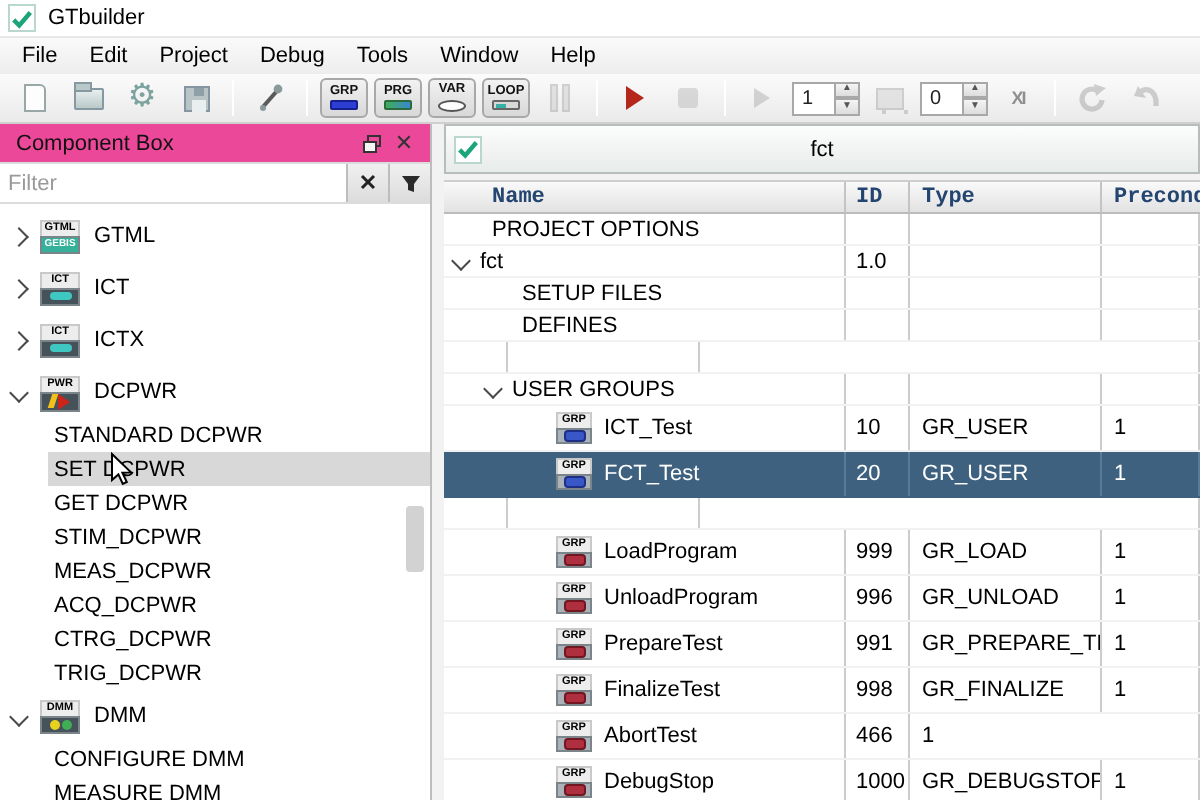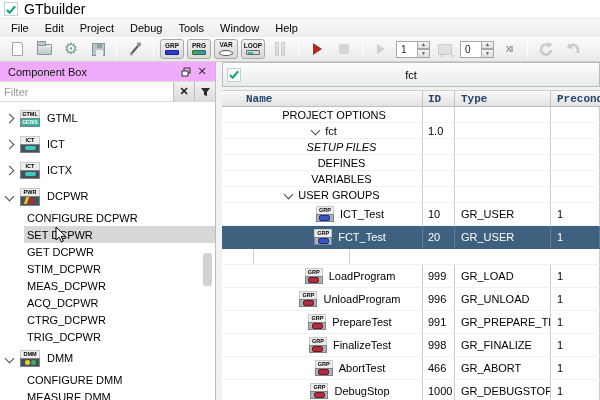--- a/index.html
+++ b/index.html
@@ -4,21 +4,21 @@
 <style>
   * { box-sizing: border-box; margin: 0; padding: 0; }
   html,body { width:600px; height:400px; overflow:hidden; }
   body {
     font-family: "Liberation Sans", sans-serif;
     font-size: 11px; color:#111; background:#f2f2f2; position:relative;
   }
   
   .titlebar { height:18px; background:#ffffff; display:flex; align-items:center; padding-left:4px; gap:6px; }
   .checkbox-ic { width:14px; height:14px; background:#fff; border:1px solid #b9d6cf; display:flex; align-items:center; justify-content:center; }
-  .win-title { font-size:14px; color:#000; }
+  .win-title { font-size:11px; color:#000; }
   
   .menubar { height:19px; background:linear-gradient(#fafafa,#ededed); display:flex; align-items:center; padding-left:3px; border-top:1px solid #e8e8e8; }
   .menu-item { padding:2px 8px; color:#000; }
   
   .toolbar { height:25px; background:linear-gradient(#fbfbfb,#eaeaea); border-bottom:1px solid #cfcfcf; display:flex; align-items:center; padding-left:5px; gap:3px; }
   .tbtn { height:22px; min-width:24px; display:flex; align-items:center; justify-content:center; }
   .tsep { width:1px; height:18px; background:#c6c6c6; border-right:1px solid #fff; margin:0 3px; }
   .dis { opacity:.45; filter:grayscale(1); }
   .ic-page { width:11px; height:14px; background:#fdfdfd; border:1px solid #9aa7a7; border-top-right-radius:3px; }
   .ic-folder { width:15px; height:11px; background:linear-gradient(#e8eeee,#b9c9c9); border:1px solid #8799a0; border-radius:1px; position:relative; }
@@ -41,21 +41,21 @@
   .ic-step { width:0; height:0; border-left:8px solid #a8a8a8; border-top:5px solid transparent; border-bottom:5px solid transparent; }
   .spinbox { display:flex; height:17px; }
   .spin-val { width:22px; background:#fff; border:1px solid #a8a8a8; font-size:10px; padding:2px 0 0 4px; color:#222; }
   .spin-btns { display:flex; flex-direction:column; width:12px; }
   .spin-btns span { flex:1; background:linear-gradient(#f4f4f4,#ddd); border:1px solid #a8a8a8; border-left:none; font-size:5px; line-height:1; display:flex; align-items:center; justify-content:center; color:#555; }
   .ic-lamp { width:14px; height:11px; background:#c9cfcf; border:1px solid #98a2a2; position:relative; }
   .ic-lamp::after { content:""; position:absolute; left:2px; bottom:-3px; width:9px; height:2px; border-left:2px solid #9aa; border-right:2px solid #9aa; }
   .ic-runto { font-size:9px; font-weight:bold; color:#8f8f8f; letter-spacing:-1px; }
   
   .sidebar { position:absolute; left:0; top:62px; width:216px; bottom:0; background:#fff; border-right:1px solid #bdbdbd; display:flex; flex-direction:column; }
-  .side-header { height:20px; background:#f0abfc; border-bottom:1px solid #dcdcdc; display:flex; align-items:center; padding:0 5px 0 8px; }
+  .side-header { height:20px; background:#ec4899; border-bottom:1px solid #dcdcdc; display:flex; align-items:center; padding:0 5px 0 8px; }
   .side-title { flex:1; color:#111; }
   .side-hbtn { width:16px; height:16px; display:flex; align-items:center; justify-content:center; color:#333; }
   .filter-row { height:20px; display:flex; border-bottom:1px solid #dcdcdc; background:#fdba74; }
   .filter-input { flex:1; border:none; outline:none; font-family:"Liberation Sans",sans-serif; font-size:11px; padding:0 4px; color:#222; }
   .filter-input::placeholder { color:#9a9a9a; }
   .fbtn { width:21px; height:19px; background:linear-gradient(#f0f0f0,#dcdcdc); border-left:1px solid #bdbdbd; display:flex; align-items:center; justify-content:center; font-weight:bold; color:#222; }
   .tree { flex:1; position:relative; padding-top:3px; overflow:hidden; }
   .tree-row { height:26px; display:flex; align-items:center; padding-left:6px; gap:7px; }
   .tchev { width:7px; height:7px; border-right:1.6px solid #4a4a4a; border-bottom:1.6px solid #4a4a4a; flex:none; }
   .tchev.right { transform:rotate(-45deg); }
@@ -91,21 +91,21 @@
   .thead { height:17px; display:flex; background:linear-gradient(#f9f9f9,#e2e2e2); border-top:1px solid #cfcfcf; border-bottom:1px solid #bcbcbc; font-weight:bold; color:#24456f; flex:none; }
   .hcell { display:flex; align-items:center; border-right:1px solid #c4c4c4; overflow:hidden; white-space:nowrap;font-family:Liberation Mono, monospace; }
   .c-name { width:201px; padding-left:24px; }
   .c-id   { width:32px;  padding-left:5px; }
   .c-type { width:96px;  padding-left:6px; }
   .c-pre  { flex:1;      padding-left:6px; border-right:none; }
   .tbody { flex:1; background:#fff; overflow:hidden; }
   .trow { height:16px; display:flex; align-items:center; border-bottom:1px solid #f1f1f1; }
   .trow.tall { height:23px; }
   .trow .cell { height:100%; display:flex; align-items:center; border-right:1px solid #cccccc; overflow:hidden; white-space:nowrap; color:#000; gap:6px; }
-  .trow .c-name { padding-left:0;justify-content:center; }
+  .trow .c-name { padding-left:0; }
   .trow.selected { background:#3d617f; border-bottom-color:#3d617f; }
   .trow.selected .cell { color:#fff; border-right-color:#5a7a95; }
   .trow .tchev { margin:0; }
   .check-svg { width:13px; height:13px; }
   
   .cursor { position:absolute; left:55px; top:226px; z-index:50; }
 </style>
 </head>
 <body>
 
@@ -277,21 +277,21 @@
           <span class="ictop">PWR</span>
           <span class="icbot bot-dark">
             <span class="bolt"></span>
             <span class="arrow-red"></span>
           </span>
         </span>
         <span class="tree-label">DCPWR</span>
       </div>
       <div class="tree-child-row">
         <div class="tree-child-inner">
-          <span class="tree-label">CONFIGURE DCPWR</span>
+          <span class="tree-label">STANDARD DCPWR</span>
         </div>
       </div>
       <div class="tree-child-row">
         <div class="tree-child-inner hovered">
           <span class="tree-label">SET DCPWR</span>
         </div>
       </div>
       <div class="tree-child-row">
         <div class="tree-child-inner">
           <span class="tree-label">GET DCPWR</span>
@@ -377,39 +377,36 @@
       <div class="trow">
         <div class="cell c-name" style="padding-left: 5px;">
           <span class="tchev down"></span>
           <span>fct</span>
         </div>
         <div class="cell c-id">1.0</div>
         <div class="cell c-type"></div>
         <div class="cell c-pre"></div>
       </div>
       <div class="trow">
-        <div class="cell c-name" style="padding-left: 39px; font-style: italic;">
+        <div class="cell c-name" style="padding-left: 39px;">
           <span>SETUP FILES</span>
         </div>
         <div class="cell c-id"></div>
         <div class="cell c-type"></div>
         <div class="cell c-pre"></div>
       </div>
       <div class="trow">
         <div class="cell c-name" style="padding-left: 39px;">
           <span>DEFINES</span>
         </div>
         <div class="cell c-id"></div>
         <div class="cell c-type"></div>
         <div class="cell c-pre"></div>
       </div>
       <div class="trow">
-        <div class="cell c-name" style="padding-left: 39px;">
-          <span>VARIABLES</span>
-        </div>
         <div class="cell c-id"></div>
         <div class="cell c-type"></div>
         <div class="cell c-pre"></div>
       </div>
       <div class="trow">
         <div class="cell c-name" style="padding-left: 21px;">
           <span class="tchev down"></span>
           <span>USER GROUPS</span>
         </div>
         <div class="cell c-id"></div>
@@ -509,21 +506,20 @@
         <div class="cell c-name" style="padding-left: 56px;">
           <span class="grp-ic">
             <span class="ictop">GRP</span>
             <span class="icbot bot-gray">
               <span class="pill-red"></span>
             </span>
           </span>
           <span>AbortTest</span>
         </div>
         <div class="cell c-id">466</div>
-        <div class="cell c-type">GR_ABORT</div>
         <div class="cell c-pre">1</div>
       </div>
       <div class="trow tall">
         <div class="cell c-name" style="padding-left: 56px;">
           <span class="grp-ic">
             <span class="ictop">GRP</span>
             <span class="icbot bot-gray">
               <span class="pill-red"></span>
             </span>
           </span>

